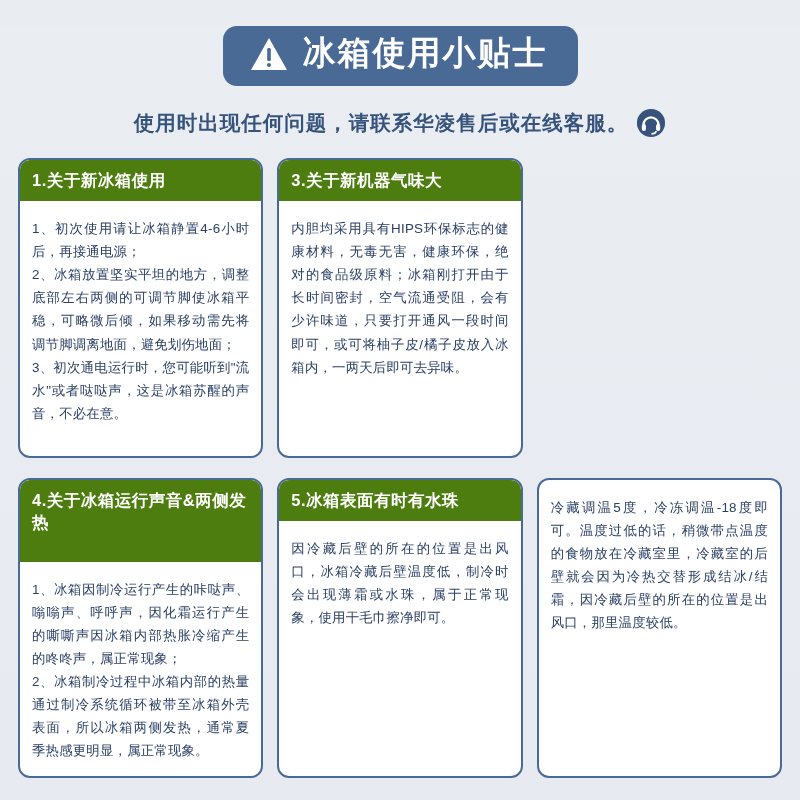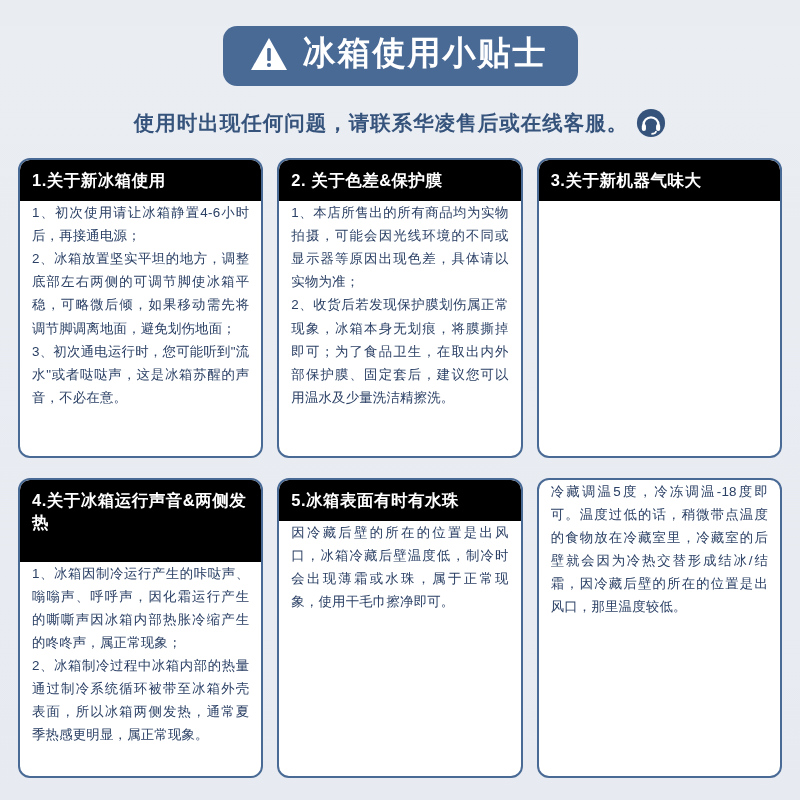--- a/index.html
+++ b/index.html
@@ -63,36 +63,36 @@
   }
   .card {
     position: relative;
     background: #ffffff;
     border: 2.5px solid #4a6a96;
     border-radius: 12px;
     padding: 0 0 10px 0;
     overflow: hidden;
   }
   .card-head {
-    background: #000000;
+    background: #4d7c0f;
     color: #fff;
     font-size: 16.5px;
     font-weight: bold;
     letter-spacing: 0.5px;
     padding: 9px 10px 10px 12px;
     line-height: 1.35;
     border-radius: 9px 9px 0 0;
   }
   .card-head.two-line { padding-bottom: 28px; }
   .card-body {
     color: #2c4straight;
     color: #2b4065;
     font-size: 13.4px;
     line-height: 1.72;
-    padding: 0 12px 4px 12px;
+    padding: 16px 12px 4px 12px;
     white-space: pre-line;
     text-align: justify;
     letter-spacing: 0.2px;
   }
 
   
   .row1 .card { min-height: 300px; }
   .row2 .card { min-height: 300px; }
 </style>
 </head>
@@ -127,26 +127,22 @@
   </div>
 
   <div class="grid row1">
     <div class="card">
       <div class="card-head">1.关于新冰箱使用</div>
       <div class="card-body">1、初次使用请让冰箱静置4-6小时后，再接通电源；
 2、冰箱放置坚实平坦的地方，调整底部左右两侧的可调节脚使冰箱平稳，可略微后倾，如果移动需先将调节脚调离地面，避免划伤地面；
 3、初次通电运行时，您可能听到"流水"或者哒哒声，这是冰箱苏醒的声音，不必在意。</div>
     </div>
     <div class="card">
-      <div class="card-head">2. 关于色差&amp;保护膜</div>
-      <div class="card-body">1、本店所售出的所有商品均为实物拍摄，可能会因光线环境的不同或显示器等原因出现色差，具体请以实物为准；
-2、收货后若发现保护膜划伤属正常现象，冰箱本身无划痕，将膜撕掉即可；为了食品卫生，在取出内外部保护膜、固定套后，建议您可以用温水及少量洗洁精擦洗。</div>
-    </div>
-    <div class="card">
       <div class="card-head">3.关于新机器气味大</div>
+      <div class="card-body">内胆均采用具有HIPS环保标志的健康材料，无毒无害，健康环保，绝对的食品级原料；冰箱刚打开由于长时间密封，空气流通受阻，会有少许味道，只要打开通风一段时间即可，或可将柚子皮/橘子皮放入冰箱内，一两天后即可去异味。</div>
     </div>
   </div>
 
   <div class="grid row2">
     <div class="card">
       <div class="card-head two-line">4.关于冰箱运行声音&amp;两侧发热</div>
       <div class="card-body">1、冰箱因制冷运行产生的咔哒声、嗡嗡声、呼呼声，因化霜运行产生的嘶嘶声因冰箱内部热胀冷缩产生的咚咚声，属正常现象；
 2、冰箱制冷过程中冰箱内部的热量通过制冷系统循环被带至冰箱外壳表面，所以冰箱两侧发热，通常夏季热感更明显，属正常现象。</div>
     </div>
     <div class="card">

